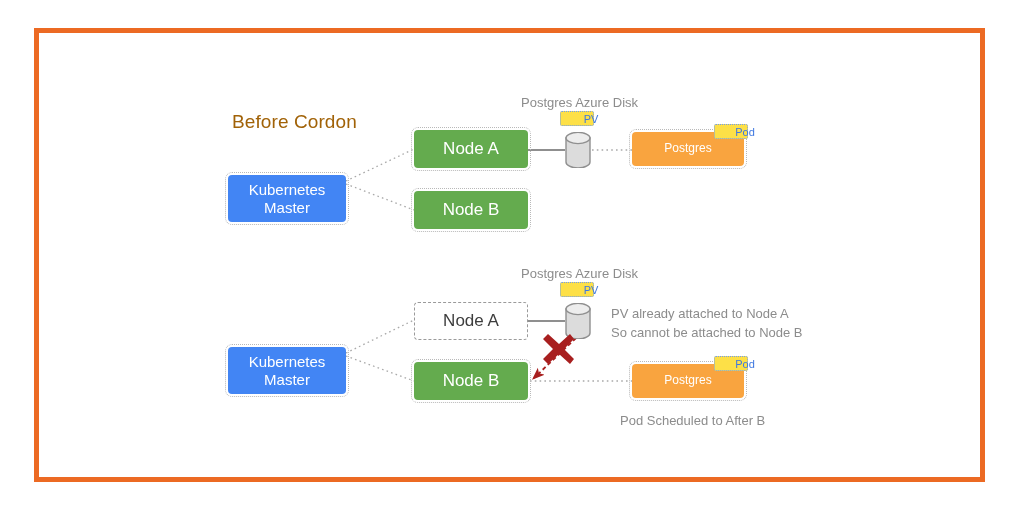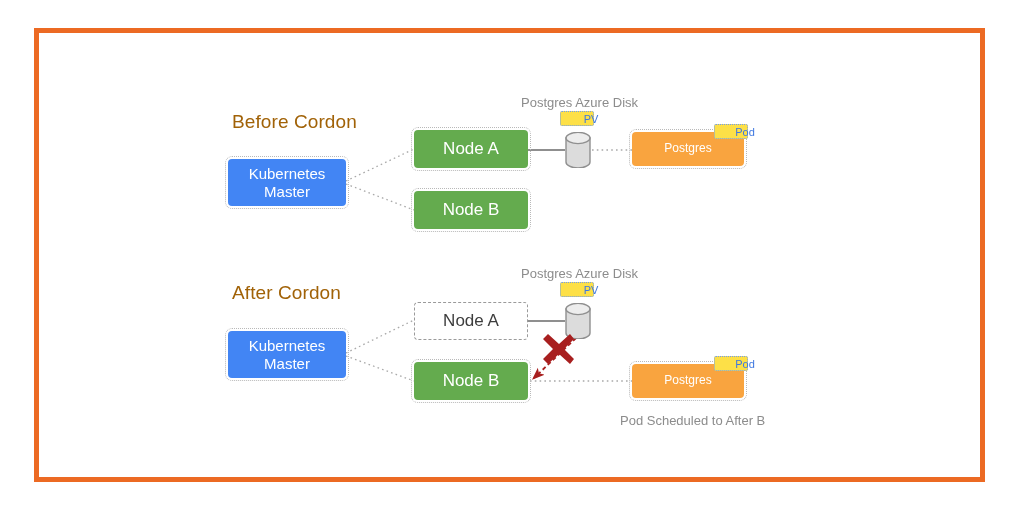--- a/index.html
+++ b/index.html
@@ -68,20 +68,21 @@
     color: #ffffff;
     font-size: 17px;
     line-height: 1.15;
     outline: 1px dotted #b9b9b9;
     outline-offset: 2px;
   }
   .box.master {
     background: #4285f4;
     font-size: 15px;
     white-space: pre-line;
+    margin-top: 16px;
   }
   .box.node {
     background: #64ab4e;
   }
   .box.pg {
     background: #f9a43f;
     font-size: 12px;
   }
   .box.node-cordoned {
     background: #ffffff;
@@ -171,21 +172,20 @@
 
   <svg class="disk" style="left:565px; top:132px;" viewBox="0 0 26 36" xmlns="http://www.w3.org/2000/svg">
     <path d="M1,6 L1,30 A12,6 0 0 0 25,30 L25,6 Z" fill="#dcdcdc" stroke="#8f8f8f" stroke-width="1.4"></path>
     <ellipse cx="13" cy="6" rx="12" ry="5.6" fill="#ededed" stroke="#8f8f8f" stroke-width="1.4"></ellipse>
   </svg>
 
   <div class="box pg" style="left:632px; top:132px; width:112px; height:34px;">Postgres</div>
 
   <div class="badge" style="left:714px; top:124px; width:34px; height:15px;">Pod</div>
 
-  <div class="section-title" style="left:232px; top:282px;">After Cordon</div>
 
   <div class="box master" style="left:228px; top:331px; width:118px; height:47px;">Kubernetes
 Master</div>
 
   <div class="box node-cordoned" style="left:414px; top:302px; width:114px; height:38px;">Node A</div>
 
   <div class="box node" style="left:414px; top:362px; width:114px; height:38px;">Node B</div>
 
   <div class="caption" style="left:521px; top:265px;">Postgres Azure Disk</div>
 
@@ -193,20 +193,22 @@
 
   <svg class="disk" style="left:565px; top:303px;" viewBox="0 0 26 36" xmlns="http://www.w3.org/2000/svg">
     <path d="M1,6 L1,30 A12,6 0 0 0 25,30 L25,6 Z" fill="#dcdcdc" stroke="#8f8f8f" stroke-width="1.4"></path>
     <ellipse cx="13" cy="6" rx="12" ry="5.6" fill="#ededed" stroke="#8f8f8f" stroke-width="1.4"></ellipse>
   </svg>
 
   <svg class="abs" style="left:538px; top:328px; width:42px; height:42px;" viewBox="0 0 42 42" xmlns="http://www.w3.org/2000/svg">
     <path d="M10,6 L21,16 L32,6 L36,11 L26,21 L36,31 L32,36 L21,26 L10,36 L5,31 L15,21 L5,11 Z" fill="#a81f1f"></path>
   </svg>
 
+  <div class="caption" style="left:611px; top:305px;">PV already attached to Node A
+So cannot be attached to Node B</div>
 
   <div class="box pg" style="left:632px; top:364px; width:112px; height:34px;">Postgres</div>
 
   <div class="badge" style="left:714px; top:356px; width:34px; height:15px;">Pod</div>
 
   <div class="caption" style="left:620px; top:412px;">Pod Scheduled to After B</div>
 
 </div>
 
 </body></html>

